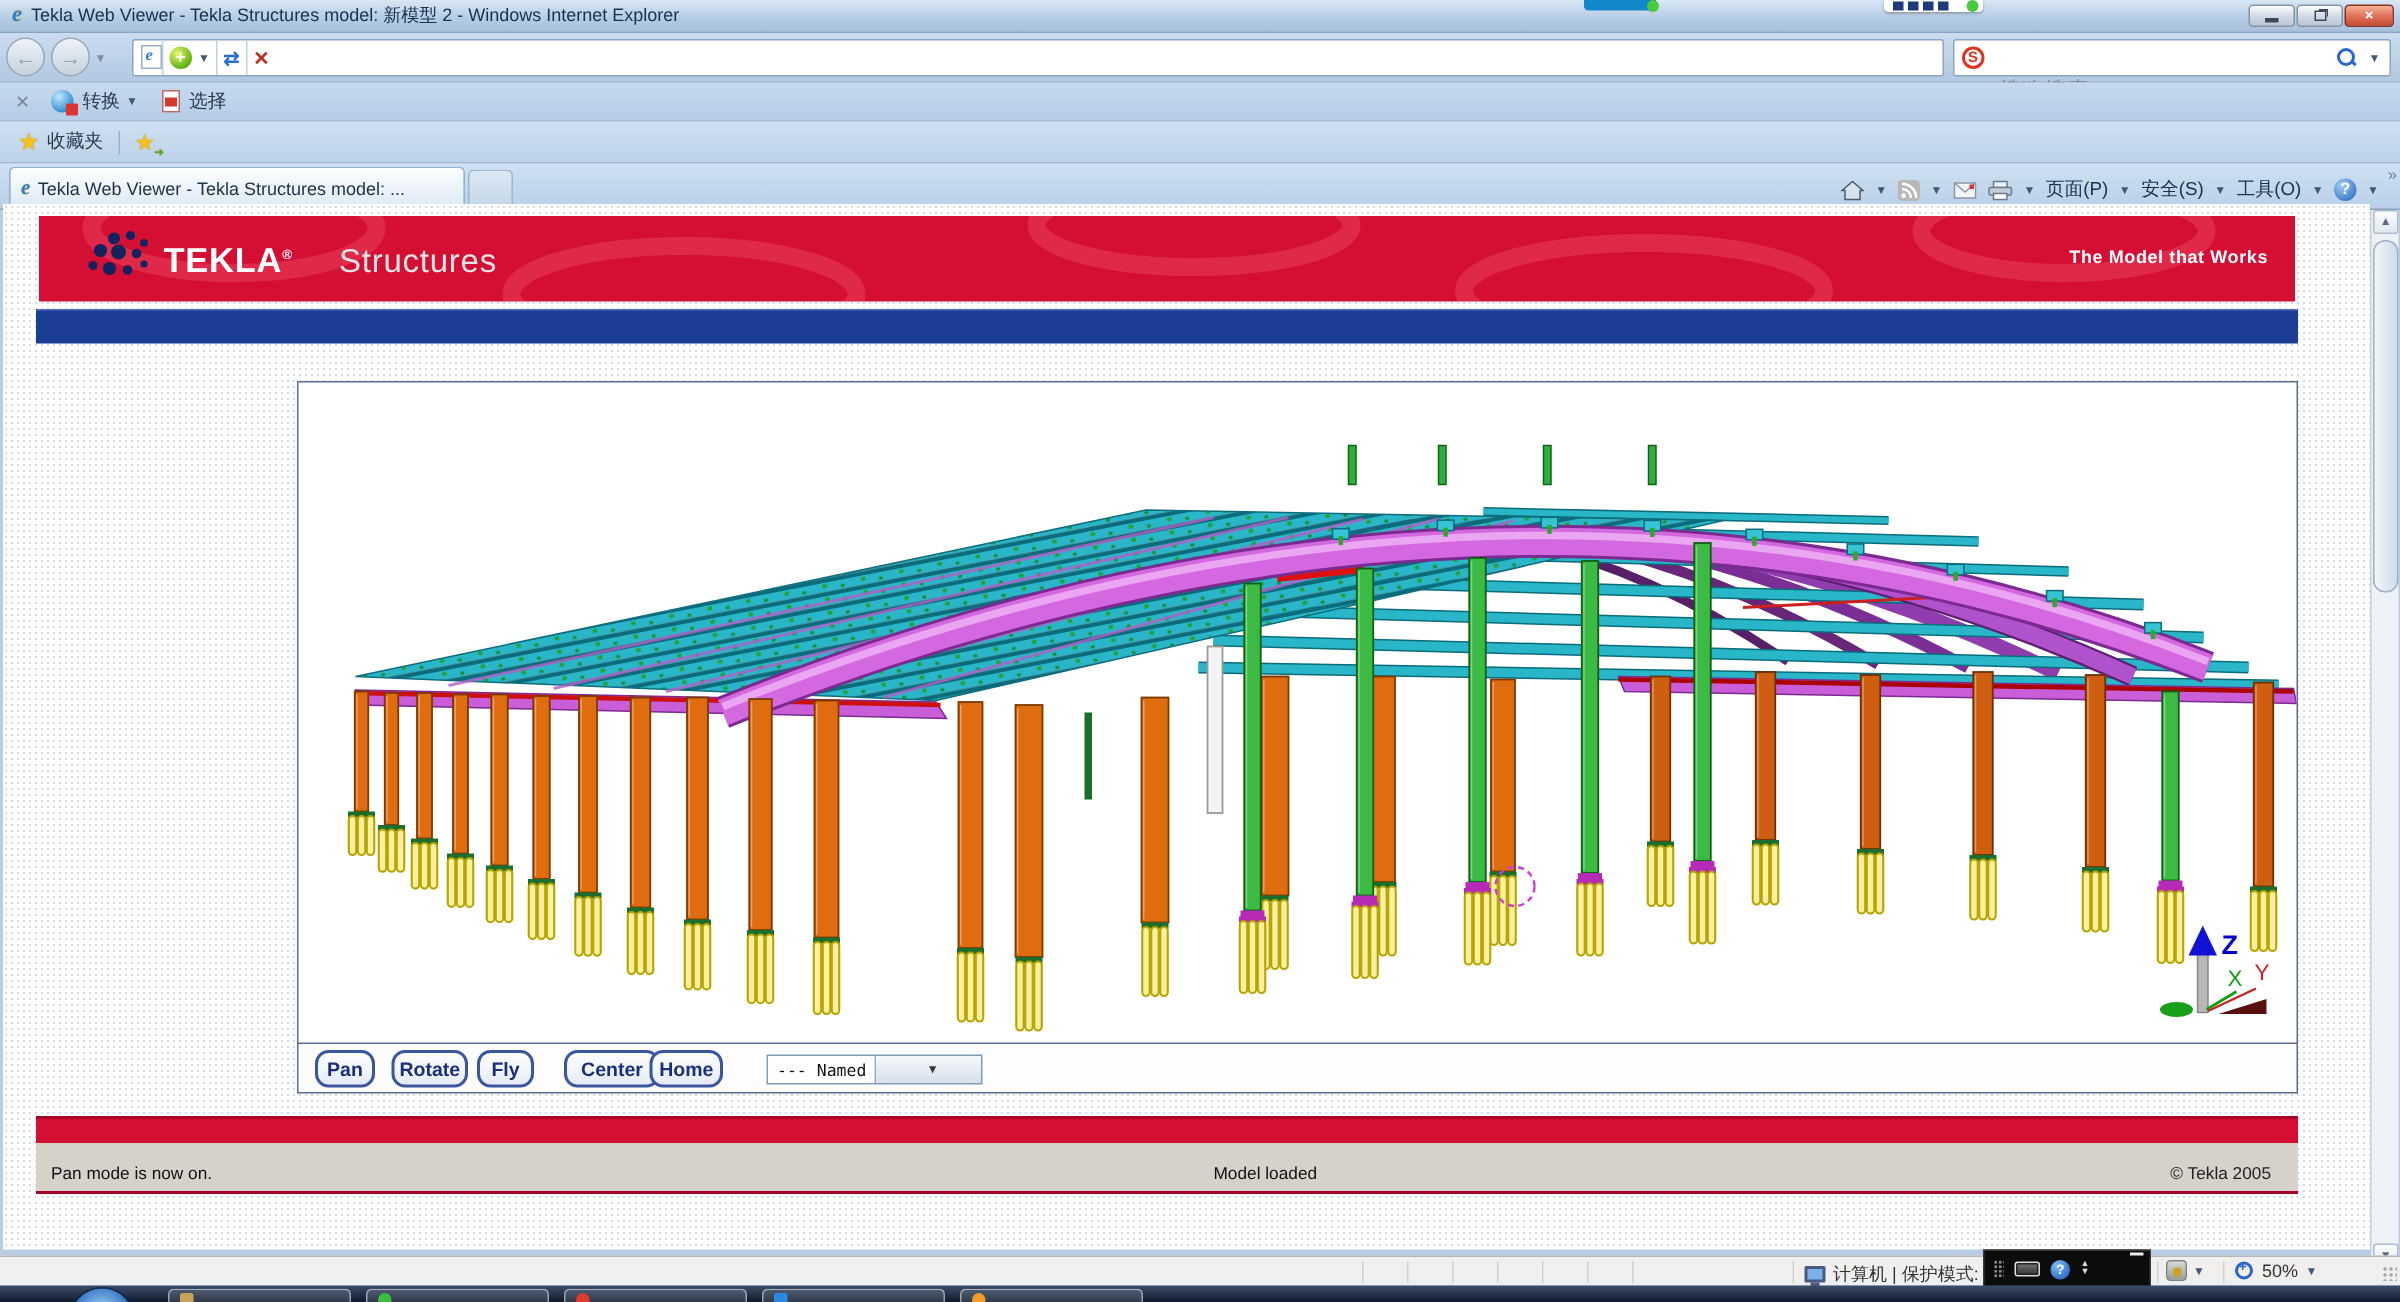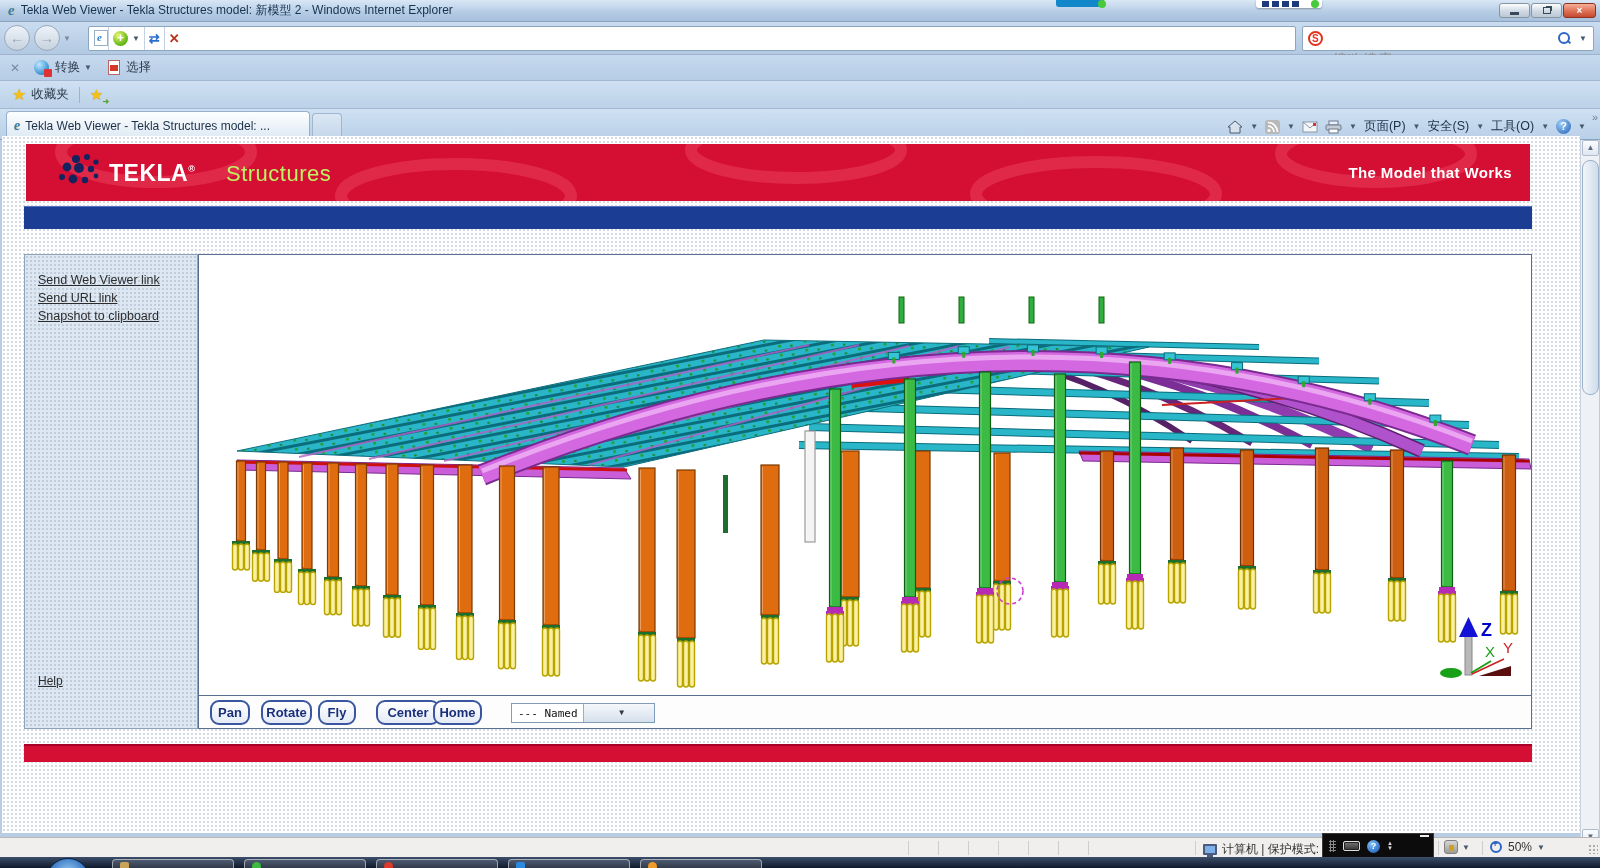--- a/index.html
+++ b/index.html
@@ -107,25 +107,25 @@
 
   
   #viewport { left:2px; top:136px; width:1578px; height:697px;
     background:radial-gradient(circle, rgba(130,150,180,.35) .7px, transparent .9px) 0 0/4px 4px #fefefe; }
   #content { position:absolute; left:22px; top:0; width:1508px; height:697px; }
 
   #banner { position:absolute; left:2px; top:8px; width:1504px; height:57px;
     background:#d50e33; overflow:hidden; }
   #banner-logo-text { position:absolute; left:83px; top:16px; color:#fff;
     font-size:23px; font-weight:bold; letter-spacing:.5px; }
-  #banner-product { position:absolute; left:200px; top:17px; color:#bef264;
+  #banner-product { position:absolute; left:200px; top:17px; color:#e5e5e5;
     font-size:22px; font-weight:normal; letter-spacing:.5px; }
   #banner-reg { font-size:9px; vertical-align:super; }
   #banner-tagline { position:absolute; right:18px; top:20px; color:#fff;
-    font-size:15px; font-weight:bold; letter-spacing:.4px; }
+    font-size:12px; font-weight:bold; letter-spacing:.4px; }
   #bluebar { position:absolute; left:0; top:70px; width:1508px; height:23px;
     background:#1c3d94; box-shadow:inset 0 1px 0 #5570c0; }
 
   #sidebar { position:absolute; left:0; top:118px; width:174px; height:475px;
     border:1px solid #8ea2b8;
     background:radial-gradient(circle, rgba(120,140,170,.3) .7px, transparent .9px) 0 0/4px 4px #dde7f2; }
   #sidebar a { display:block; font-size:12.5px; color:#2c2c2c; text-decoration:underline;
     margin:4px 0 4px 13px; cursor:pointer; }
   #sidebar .first { margin-top:18px; }
   #help-link { position:absolute; left:13px; bottom:40px; font-size:12px; color:#2c2c2c;
@@ -337,26 +337,20 @@
               <circle cx="29" cy="27" r="3.2"></circle>
               <circle cx="40" cy="23" r="2.4"></circle>
           </g>
         </svg>
         <span id="banner-logo-text"><span>TEKLA</span><span id="banner-reg">®</span></span>
         <span id="banner-product">Structures</span>
         <span id="banner-tagline">The Model that Works</span>
       </div>
       <div id="bluebar"></div>
 
-      <div id="sidebar">
-        <a class="first">Send Web Viewer link</a>
-        <a>Send URL link</a>
-        <a>Snapshot to clipboard</a>
-        <span id="help-link">Help</span>
-      </div>
 
       <div id="viewer3d">
         <svg id="modelsvg" width="1332" height="440" viewBox="0 0 1332 440">
             <defs>
               <pattern id="pp" width="26" height="9" patternUnits="userSpaceOnUse" patternTransform="rotate(-11)">
                 <rect x="0" y="0" width="26" height="6" fill="#29b6c8"></rect>
                 <rect x="0" y="6" width="26" height="3" fill="#0b6c7c"></rect>
                 <rect x="5" y="1" width="3" height="2.5" fill="#25a035"></rect>
                 <rect x="17" y="3" width="2.5" height="2" fill="#1e8c2e"></rect>
               </pattern>
@@ -620,20 +614,25 @@
         <div class="vbtn" style="left:119px;width:38px;">Fly</div>
         <div class="vbtn" style="left:177px;width:64px;">Center</div>
         <div class="vbtn" style="left:234px;width:49px;">Home</div>
         <div id="named-views">
           <span>--- Named views ----</span>
           <span id="nv-arrow">▼</span>
         </div>
       </div>
 
       <div id="redbar"></div>
+      <div id="graybar">
+        <span id="status-left">Pan mode is now on.</span>
+        <span id="status-center">Model loaded</span>
+        <span id="status-right">© Tekla 2005</span>
+      </div>
     </div>
   </div>
 
   <div id="vscroll" class="abs">
     <div class="sarrow" style="top:0;">▲</div>
     <div id="sthumb"></div>
     <div class="sarrow" style="bottom:0;">▼</div>
   </div>
 
   <div id="iestatus" class="abs">

